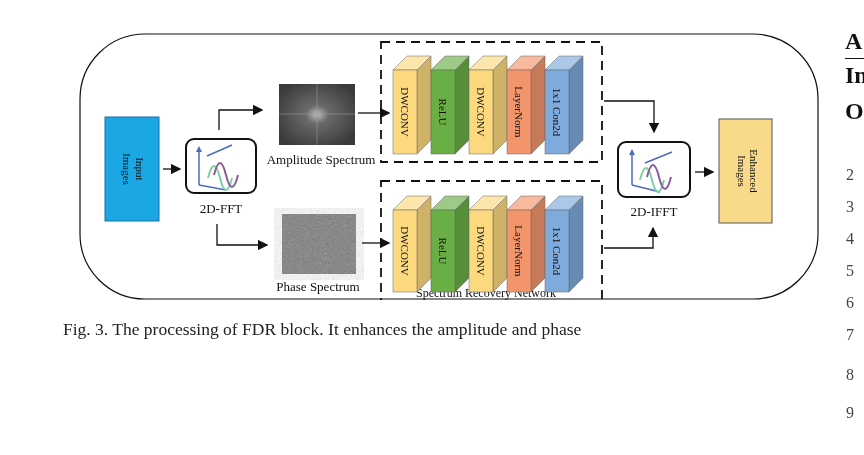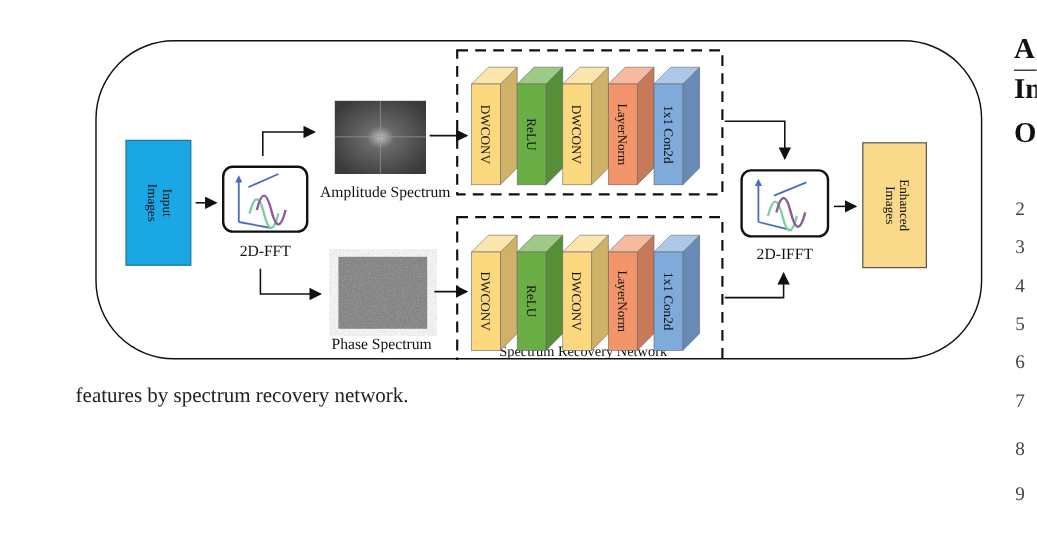--- a/index.html
+++ b/index.html
@@ -156,21 +156,21 @@
   <line x1="695" y1="172" x2="713" y2="172" stroke="#111" stroke-width="1.3" marker-end="url(#arr)"></line>
 
   <g>
     <rect x="719" y="119" width="53" height="104" fill="#f9d98a" stroke="#555" stroke-width="1"></rect>
     <text class="svgtext" font-size="11" text-anchor="middle" transform="translate(750,171) rotate(90)">Enhanced</text>
     <text class="svgtext" font-size="11" text-anchor="middle" transform="translate(738,171) rotate(90)">Images</text>
   </g>
 </svg>
 
 <div class="caption">
-  <div>features by spectrum recovery network.</div>
+  <div>Fig. 3.  The processing of FDR block. It enhances the amplitude and phase</div>
 </div>
 
 <div class="side" style="top:28px;">A</div>
 <div style="position:absolute;left:845px;top:58px;width:19px;height:1px;background:#111;"></div>
 <div class="side" style="top:62px;">In</div>
 <div class="side" style="top:98px;">O</div>
 <div class="side-num" style="top:166px;">2</div>
 <div class="side-num" style="top:198px;">3</div>
 <div class="side-num" style="top:230px;">4</div>
 <div class="side-num" style="top:262px;">5</div>

